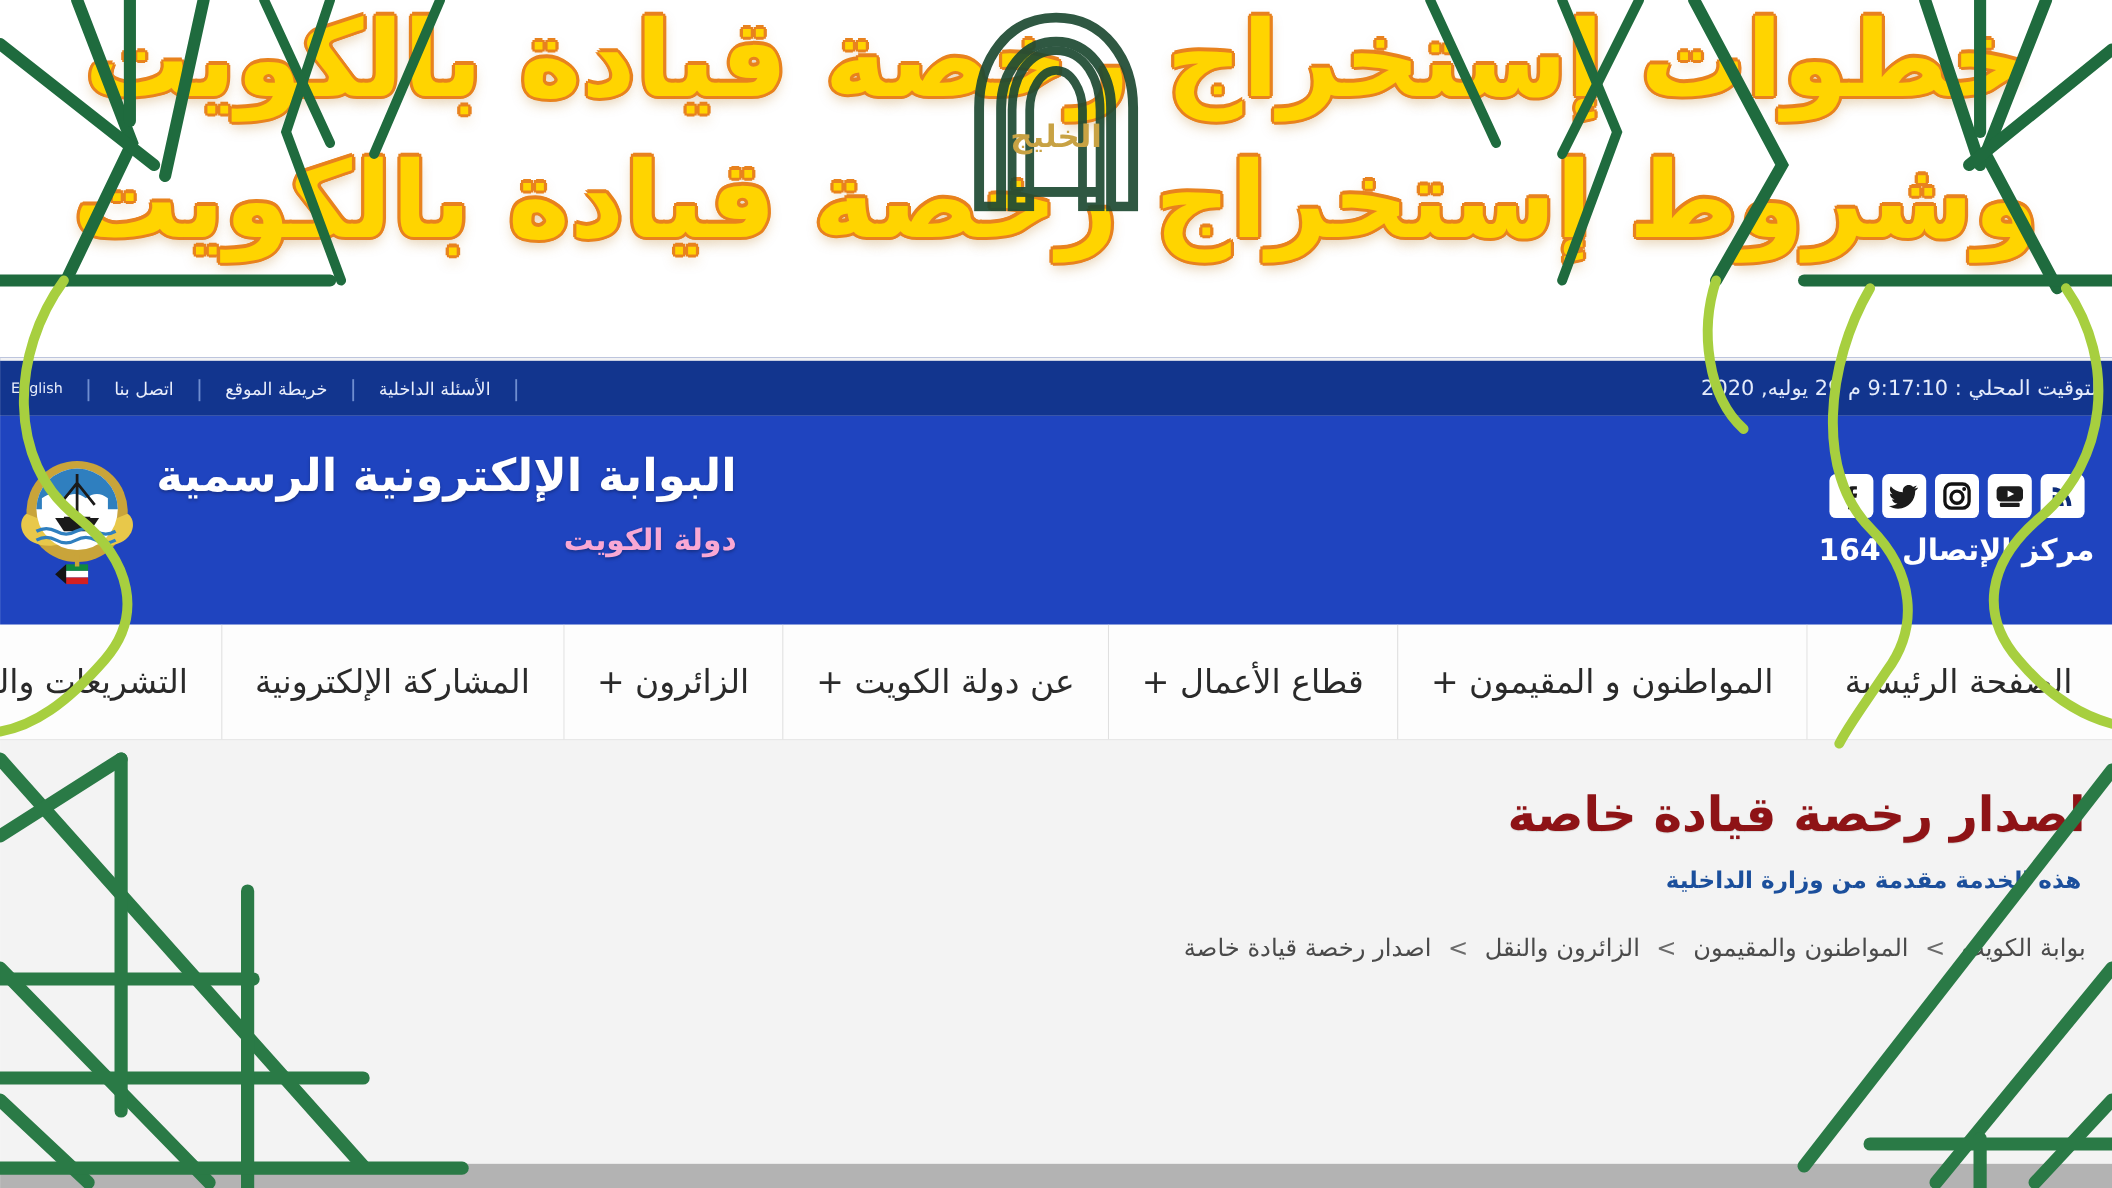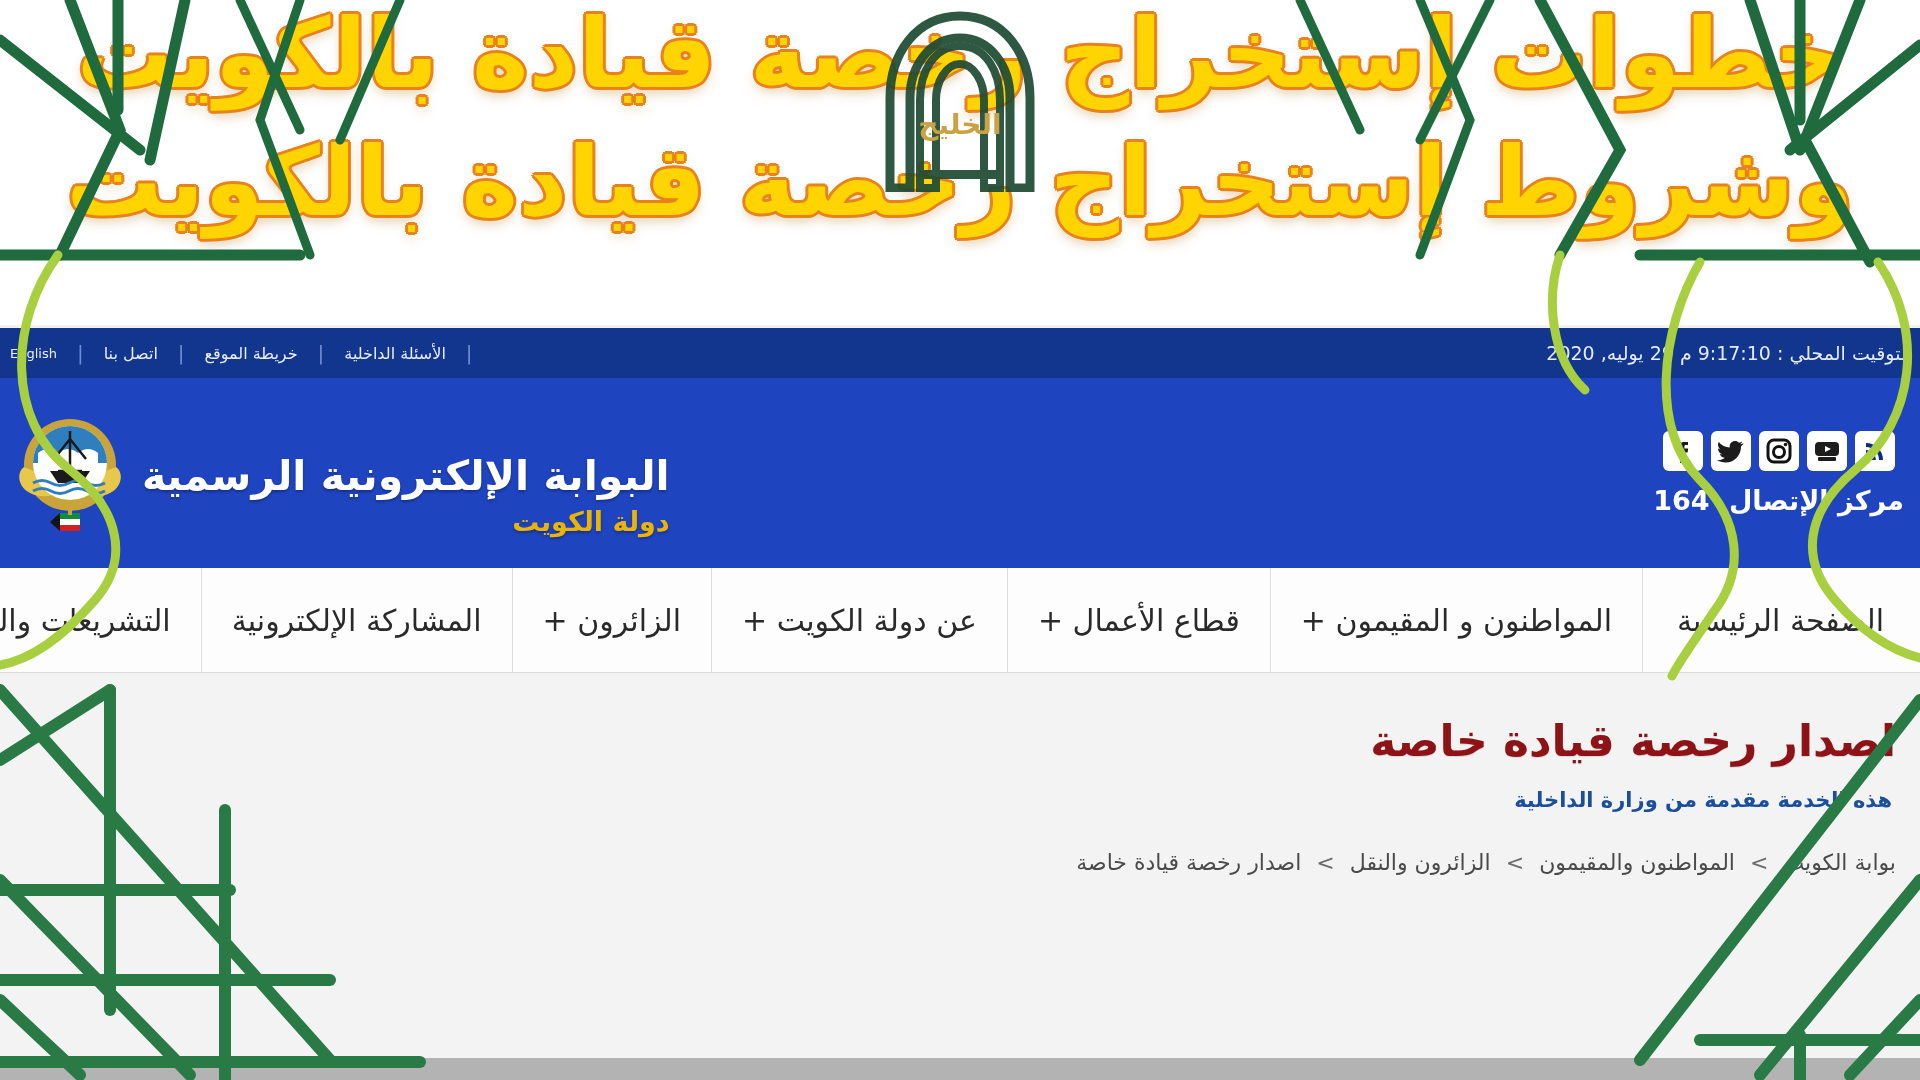--- a/index.html
+++ b/index.html
@@ -146,45 +146,45 @@
     width: 1920px;
     height: 100%;
     display: flex;
     align-items: center;
     justify-content: space-between;
     padding: 0 10px 0 0;
   }
   .brand {
     display: flex;
     flex-direction: row;
-    align-items: flex-end;
+    align-items: flex-start;
     gap: 16px;
     padding-left: 14px;
     direction: rtl;
   }
   .brand-emblem {
     width: 112px;
     height: 128px;
     flex: 0 0 auto;
   }
   .brand-text { text-align: right; direction: rtl; }
   .brand-title {
     color: #ffffff;
     font-size: 41px;
     font-weight: bold;
     white-space: nowrap;
     line-height: 1.15;
     text-shadow: 0 2px 3px rgba(0,0,0,.28);
   }
   .brand-sub {
-    color: #eab308;
+    color: #f9a8d4;
     font-size: 27px;
     font-weight: bold;
     white-space: nowrap;
-    margin-top: 6px;
+    margin-top: 20px;
     text-shadow: 0 2px 3px rgba(0,0,0,.28);
   }
 
   .contact-social {
     display: flex;
     flex-direction: column;
     align-items: center;
     gap: 14px;
     padding-right: 6px;
     direction: rtl;

